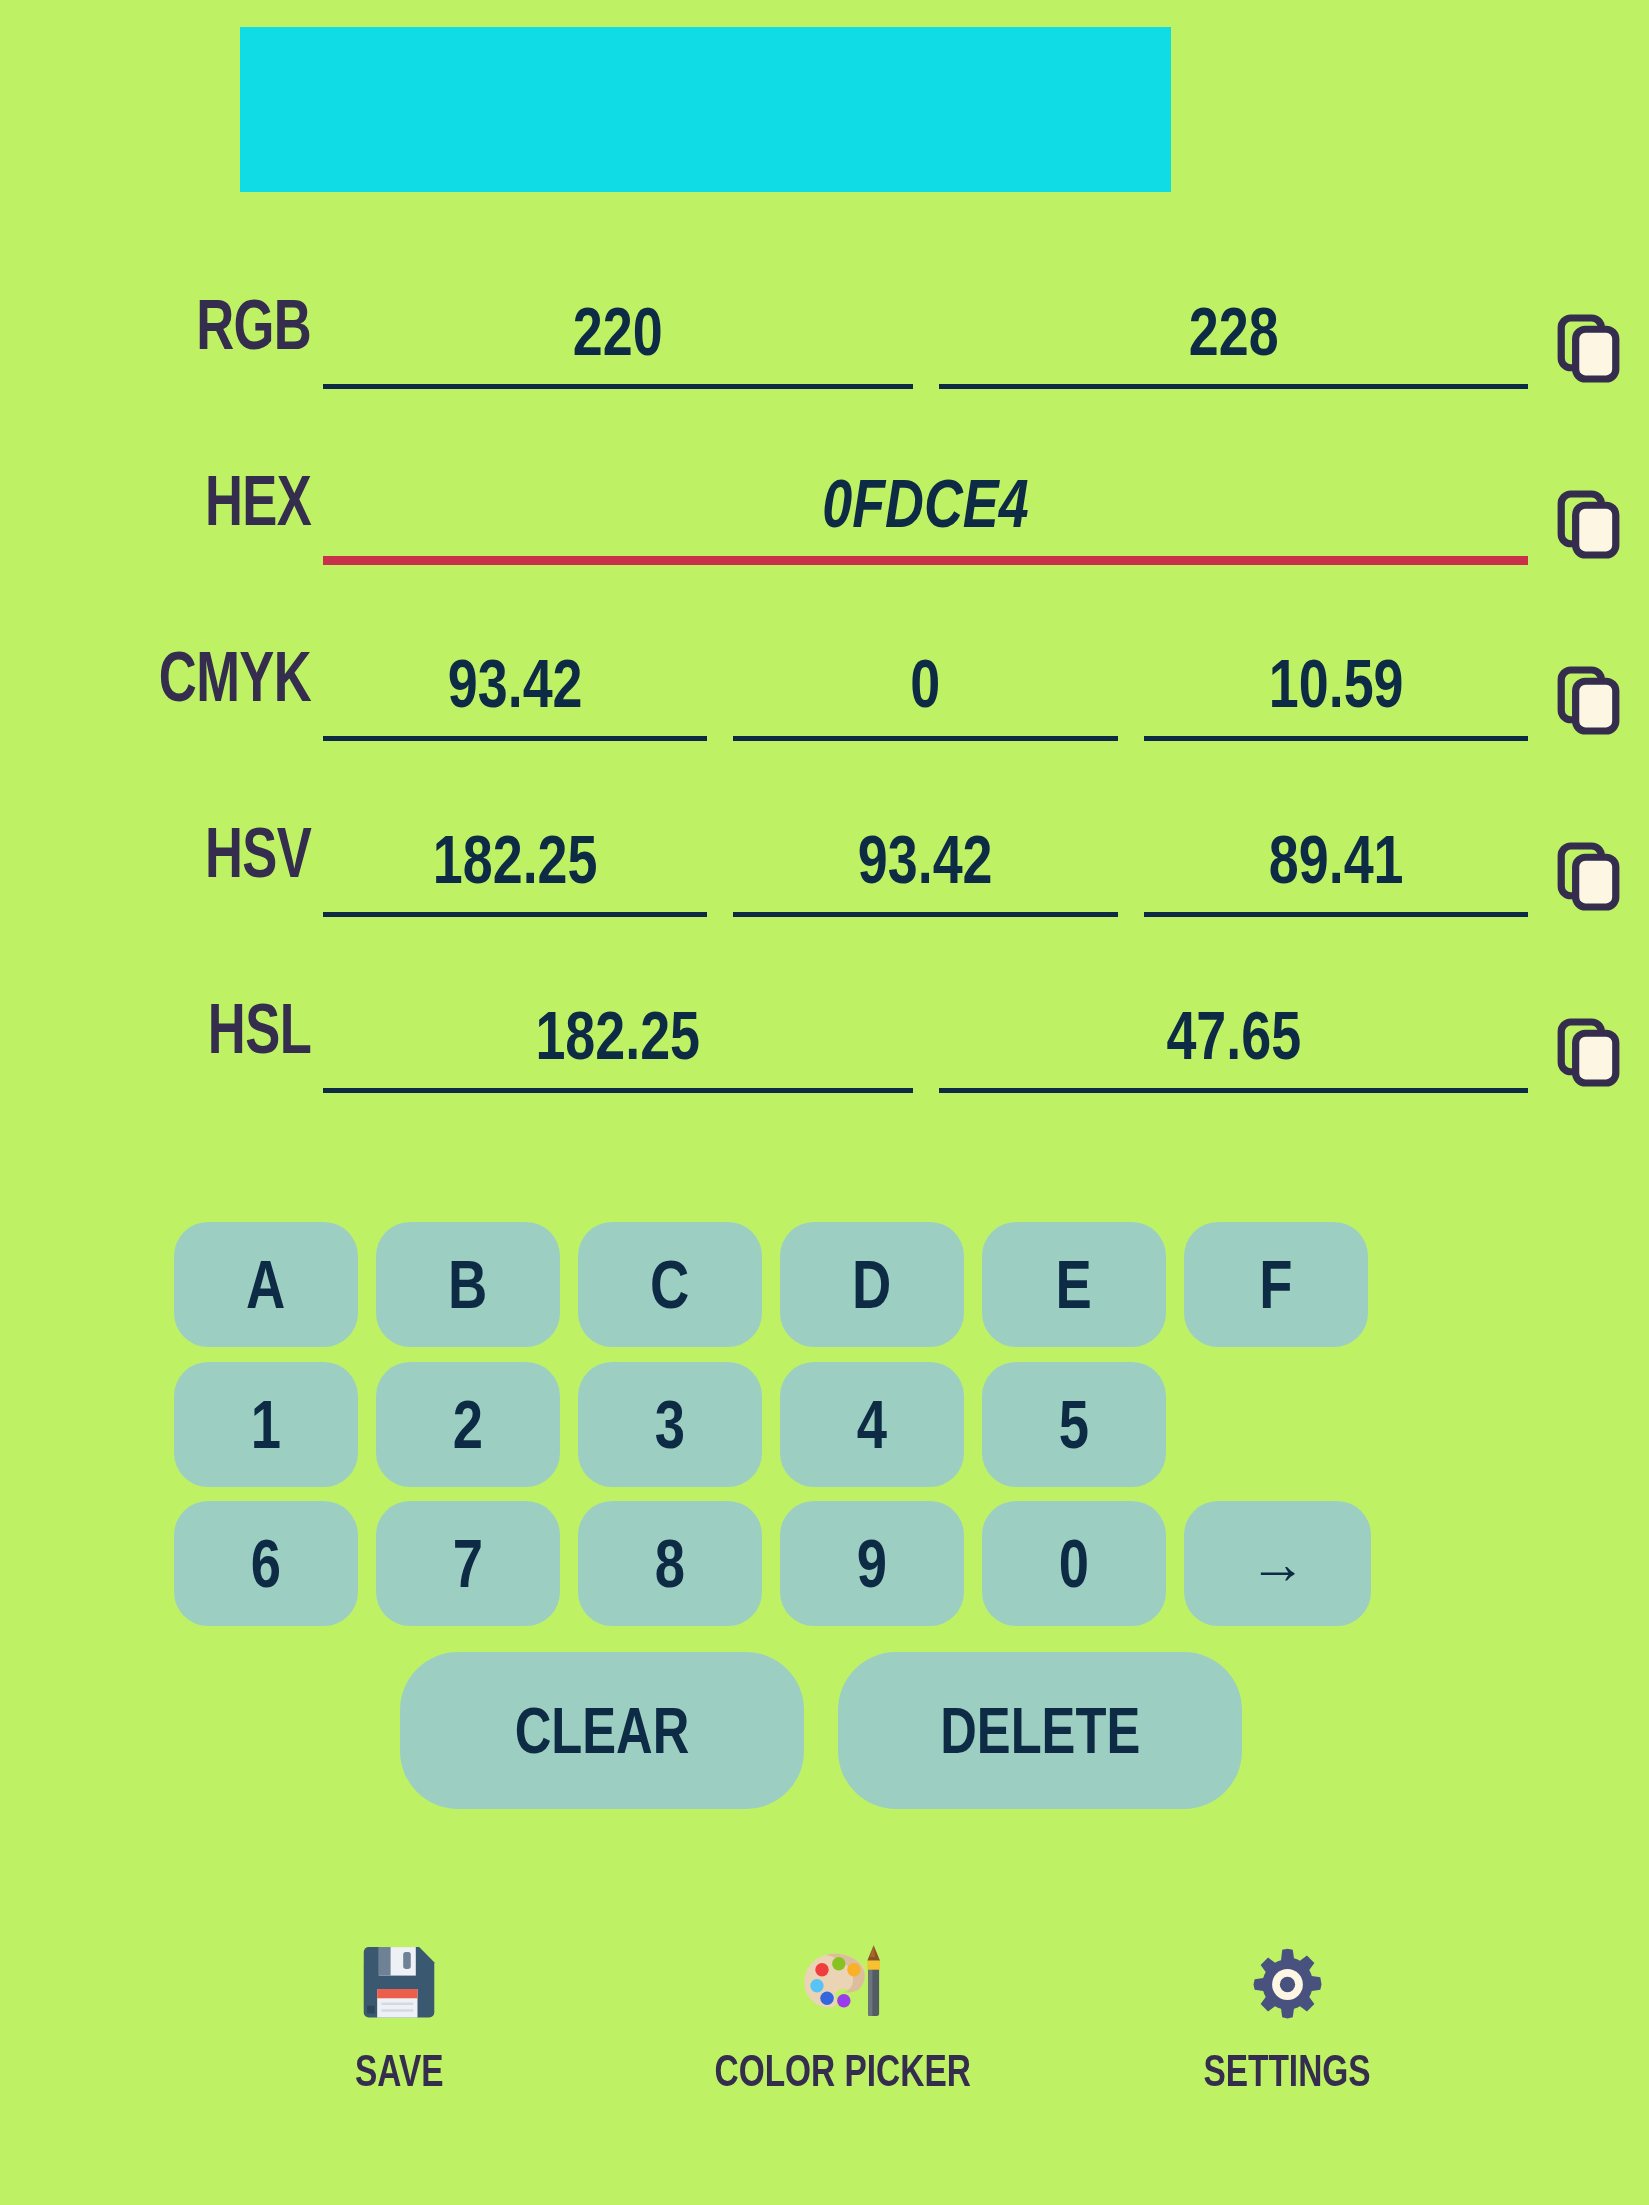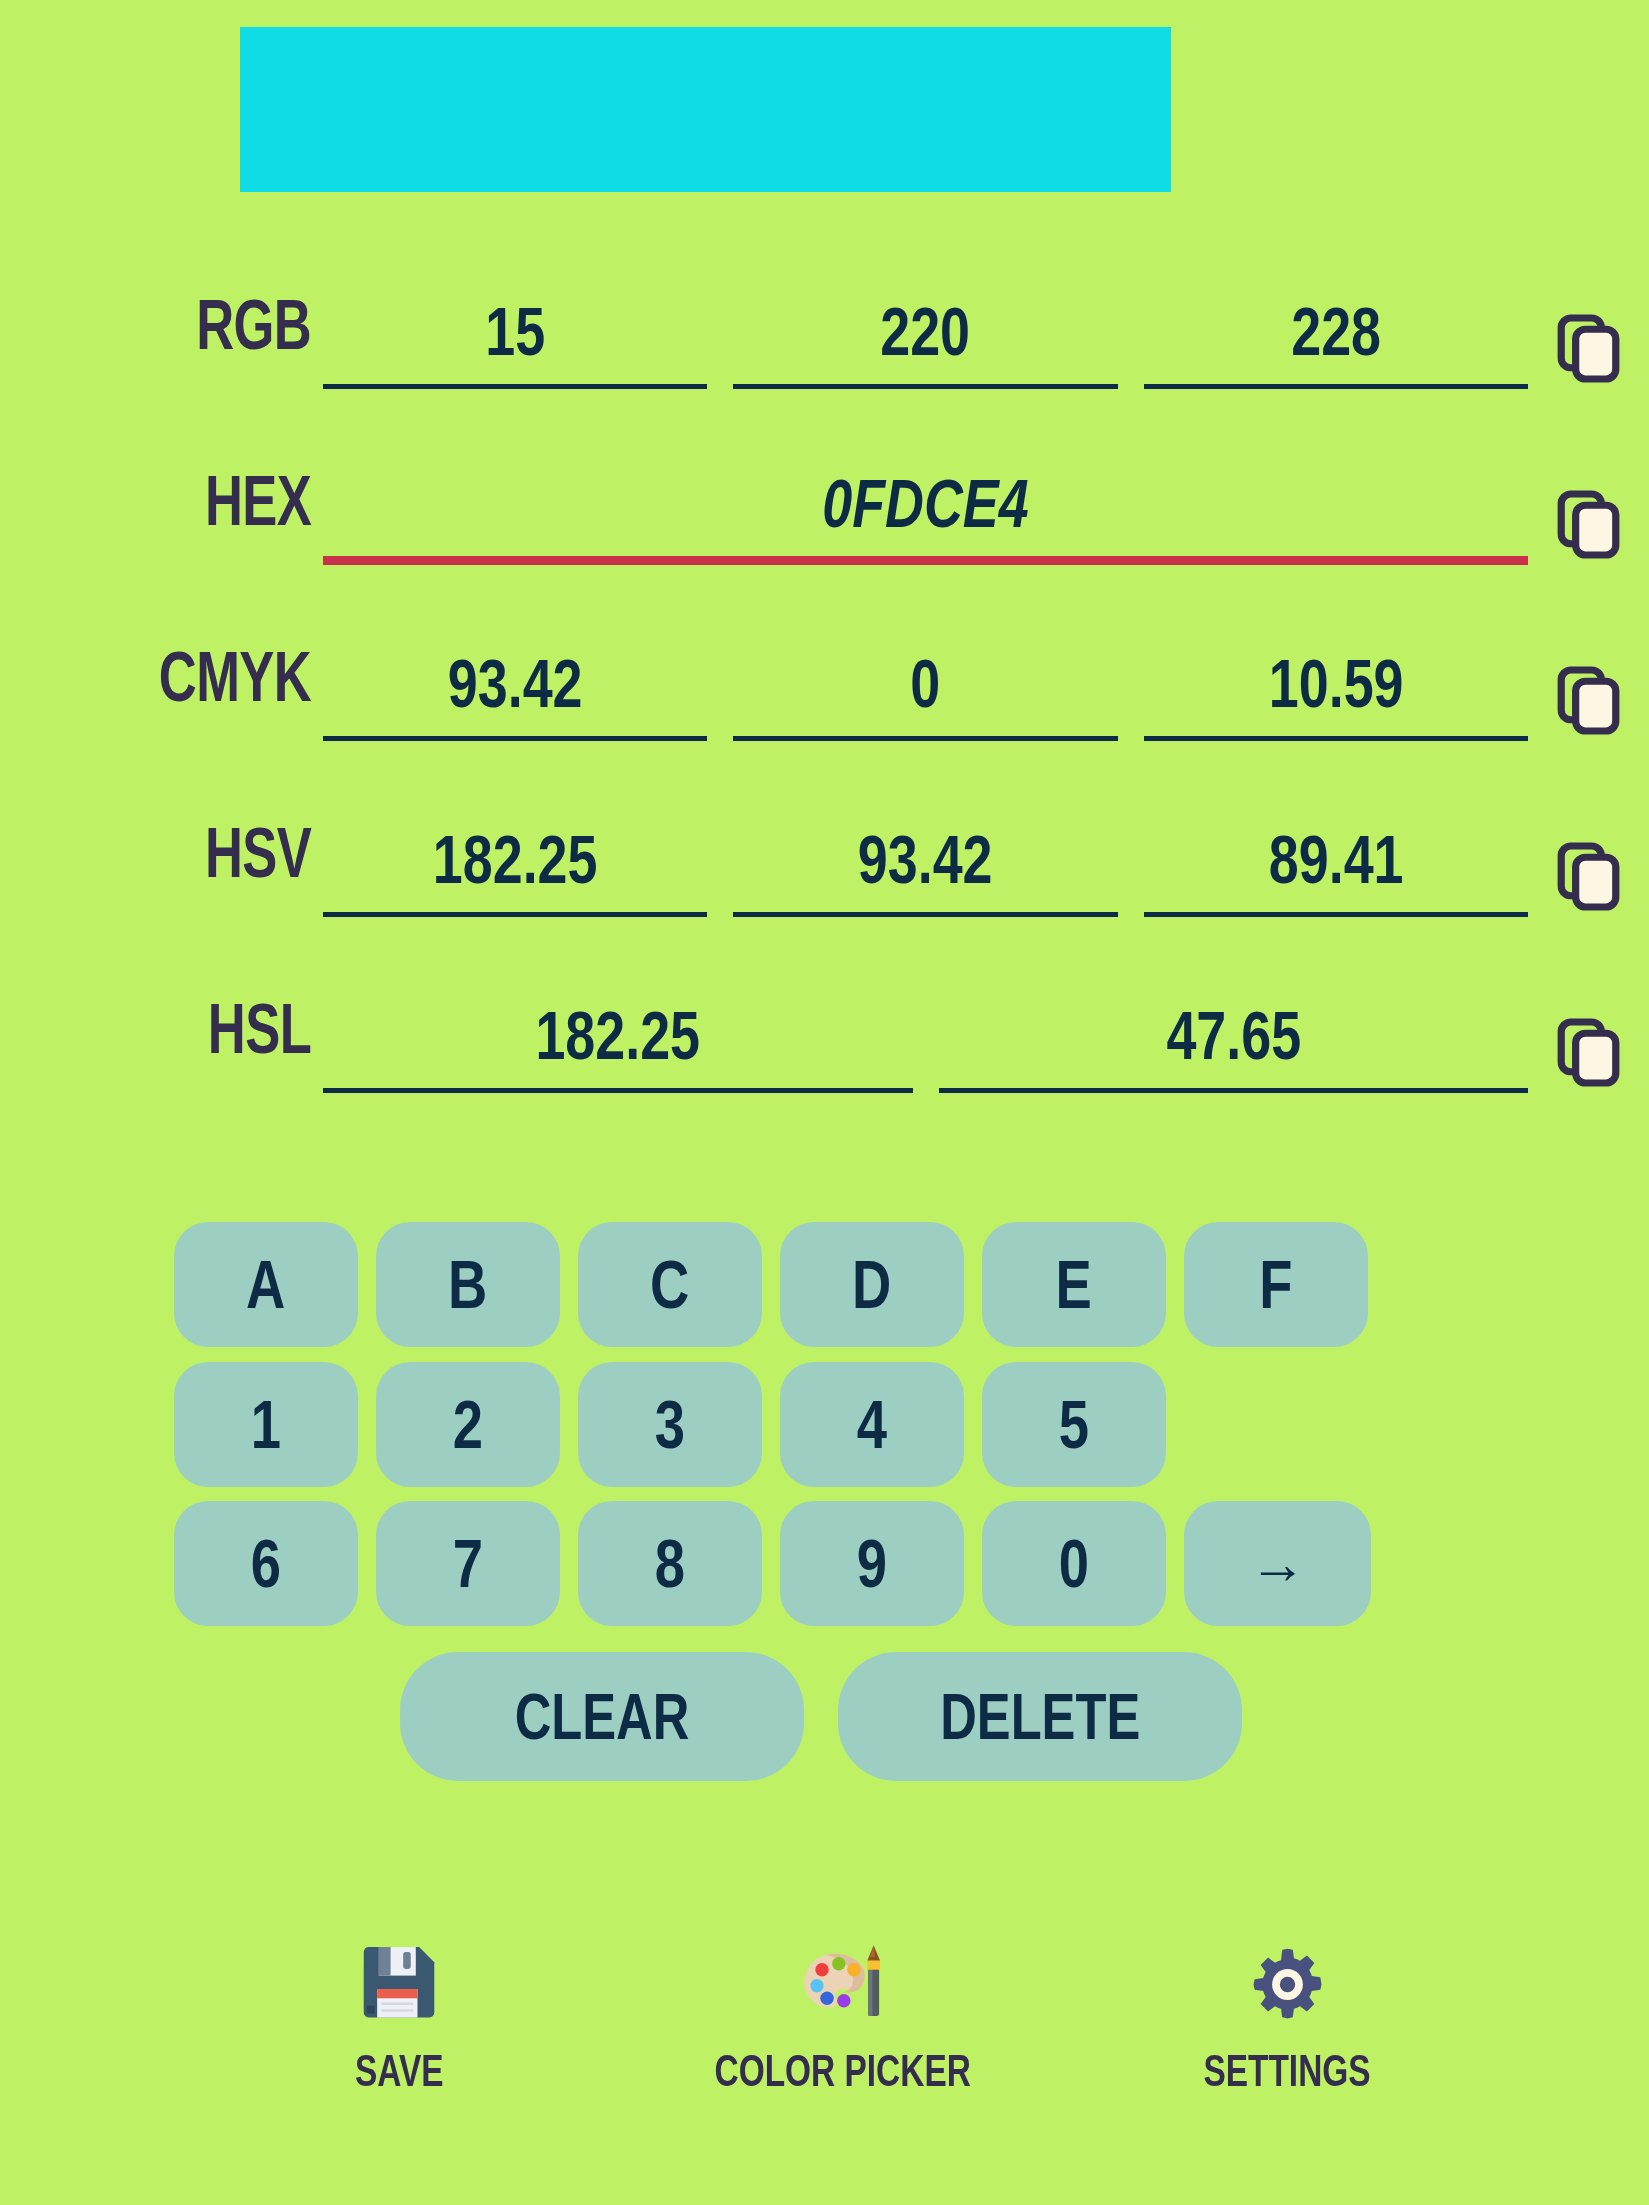--- a/index.html
+++ b/index.html
@@ -130,21 +130,21 @@
   .key.arrow span { transform: none; }
 
   .action-row {
     display: flex;
     gap: 34px;
     margin-top: 26px;
     padding-left: 226px;
   }
   .action-key {
     width: 404px;
-    height: 129px;
+    height: 157px;
     background: #9CCFC2;
     border: none;
     border-radius: 58px;
     color: #0E2B45;
     font-family: "Liberation Sans Narrow", "Liberation Sans", sans-serif;
     font-weight: 700;
     font-size: 65px;
     line-height: 129px;
     text-align: center;
     cursor: pointer;
@@ -195,23 +195,20 @@
 <div id="app">
 
   <div class="swatch-wrap">
     <div class="swatch" id="swatch" style="background: rgb(15, 220, 228);"></div>
   </div>
 
   <div class="rows" id="rows">
       <div class="row">
         <div class="row-label">RGB</div>
         <div class="row-fields">
-          <div class="field">
-            <span class="field-value">15</span>
-          </div>
           <div class="field">
             <span class="field-value">220</span>
           </div>
           <div class="field">
             <span class="field-value">228</span>
           </div>
         </div>
         <div class="copy-cell">
           <span class="copy-icon"><svg width="63" height="69" viewBox="0 0 78 86" fill="none">
               <rect x="5" y="5" width="50" height="62" rx="12" stroke="#342D4E" stroke-width="9" fill="none"></rect>

